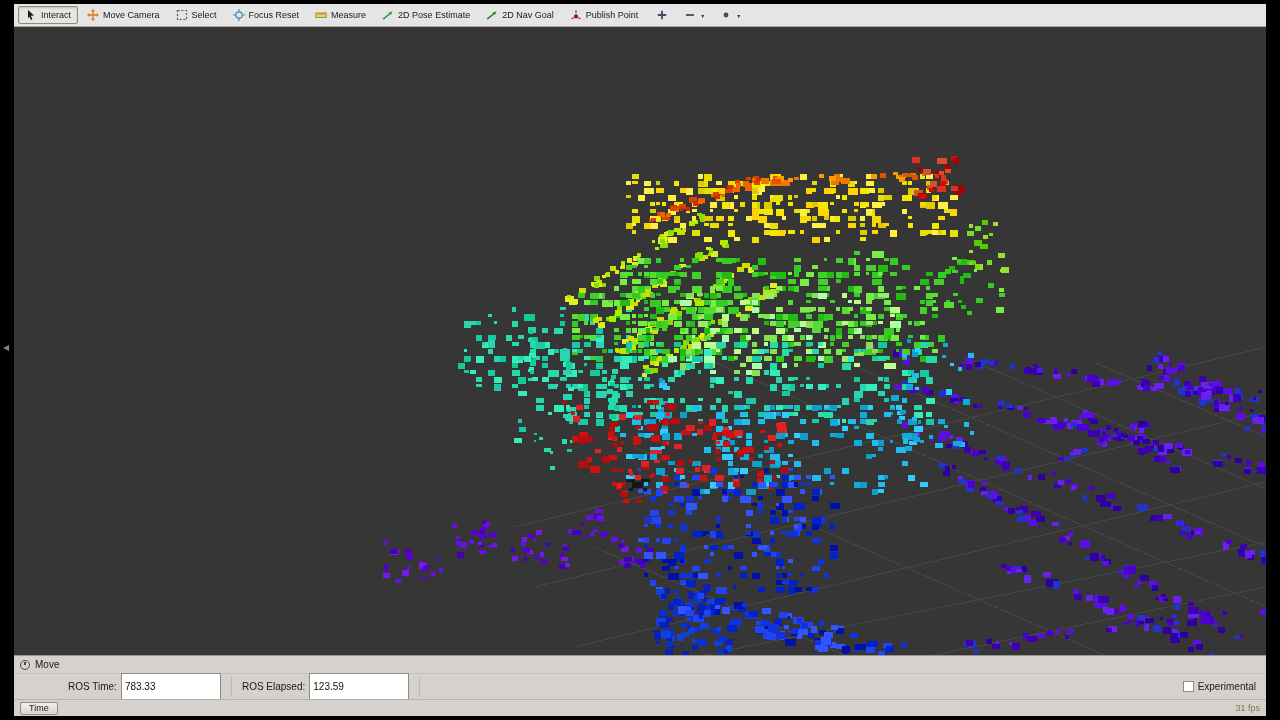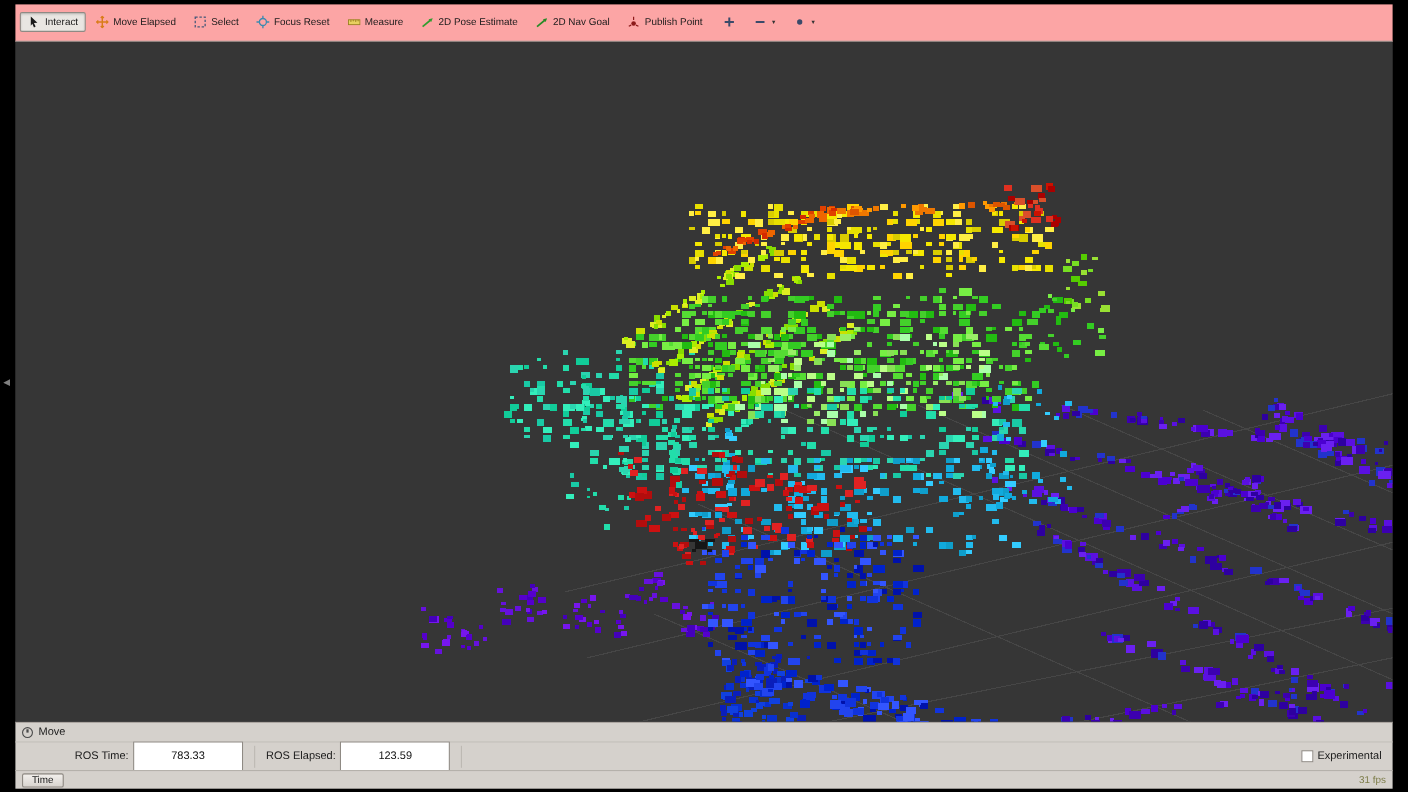--- a/index.html
+++ b/index.html
@@ -1,21 +1,21 @@
 <!DOCTYPE html>
 <html><head>
 <meta charset="utf-8">
 <style>
   html,body{margin:0;padding:0;background:#000;}
   .stage{position:relative;width:1280px;height:720px;background:#000;overflow:hidden;
          font-family:"Liberation Sans",sans-serif;-webkit-font-smoothing:antialiased;}
   .content{position:absolute;left:14px;top:4px;width:1252px;height:713px;display:flex;flex-direction:column;}
 
   
-  .toolbar{height:34px;background:#fca5a5;border-bottom:1px solid #a9a49e;display:flex;align-items:center;
+  .toolbar{height:23px;background:#e5e5e5;border-bottom:1px solid #a9a49e;display:flex;align-items:center;
            padding:0 4px;gap:2px;box-sizing:border-box;text-align:right;}
   .tool{display:flex;align-items:center;gap:4px;padding:2px 6px;font-size:9px;color:#1a1a1a;
         border:1px solid transparent;border-radius:2px;cursor:default;white-space:nowrap;}
   .tool.active{background:#e9e6e2;border:1px solid #8f8a84;box-shadow:inset 0 1px 2px rgba(0,0,0,.18);}
   .tool svg{display:block;}
   .tool .caret{font-size:6px;color:#333;margin-left:1px;}
   .tool.icon-only{padding:2px 4px;margin-left:4px;}
 
   
   .viewport{position:relative;height:628px;background:#363636;overflow:hidden;}
@@ -25,21 +25,21 @@
   .time-panel{height:44px;background:#d5d1cc;border-top:1px solid #9a958f;box-sizing:border-box;}
   .tp-header{height:18px;display:flex;align-items:center;gap:5px;padding:0 6px;font-size:10px;color:#1a1a1a;
              border-bottom:1px solid #c4c0ba;box-sizing:border-box;}
   .clock-icon{width:10px;height:10px;border:1.5px solid #4a4a4a;border-radius:50%;box-sizing:border-box;position:relative;flex:0 0 auto;}
   .clock-icon::after{content:"";position:absolute;left:3px;top:1px;width:1.5px;height:3px;background:#4a4a4a;}
   .tp-fields{height:25px;display:flex;align-items:center;padding:0 6px;box-sizing:border-box;}
   .tfield{display:flex;align-items:center;gap:4px;padding:0 10px;border-right:1px solid #bdb9b3;height:20px;}
   .tfield:first-child{padding-left:0;margin-left:48px;}
   .tlab{font-size:10px;color:#1a1a1a;white-space:nowrap;}
   .tval{height:27px;font-size:10px;font-family:"Liberation Sans",sans-serif;border:1px solid #8f8a84;
-        background:#fff;color:#111;padding:0 3px;box-sizing:border-box;text-align:center;}
+        background:#fff;color:#111;padding:0 3px;box-sizing:border-box;}
   .experimental{margin-left:auto;display:flex;align-items:center;gap:4px;font-size:10px;color:#1a1a1a;padding-right:4px;}
   .cb{width:11px;height:11px;background:#fff;border:1px solid #8f8a84;box-sizing:border-box;display:inline-block;}
 
   
   .statusbar{height:17px;background:#d5d1cc;border-top:1px solid #b5b1ab;display:flex;align-items:center;
              justify-content:space-between;padding:0 6px;box-sizing:border-box;}
   .reset-btn{font-size:9px;padding:0 8px;height:13px;line-height:11px;background:linear-gradient(#f2efec,#d8d4cf);
              border:1px solid #8f8a84;border-radius:2px;color:#1a1a1a;font-family:"Liberation Sans",sans-serif;}
   .fps{font-size:9px;color:#7d7d4a;margin-left:25px;}
 
@@ -60,21 +60,21 @@
             </svg>
             <span>Interact</span>
           </div>
           <div class="tool">
             <svg width="12" height="12" viewBox="0 0 12 12">
               <g stroke="#d97c1a" stroke-width="1.3" fill="none">
                 <path d="M6 1v10M1 6h10"></path>
                 <path d="M4.6 2.4L6 1l1.4 1.4M4.6 9.6L6 11l1.4-1.4M2.4 4.6L1 6l1.4 1.4M9.6 4.6L11 6l-1.4 1.4"></path>
               </g>
             </svg>
-            <span>Move Elapsed</span>
+            <span>Move Camera</span>
           </div>
           <div class="tool">
             <svg width="12" height="12" viewBox="0 0 12 12">
               <rect x="1.5" y="1.5" width="9" height="9" fill="none" stroke="#4a5a7a" stroke-width="1.2" stroke-dasharray="2.2 1.6"></rect>
             </svg>
             <span>Select</span>
           </div>
           <div class="tool">
             <svg width="12" height="12" viewBox="0 0 12 12">
               <g stroke="#3a8ab0" stroke-width="1.2" fill="none">

